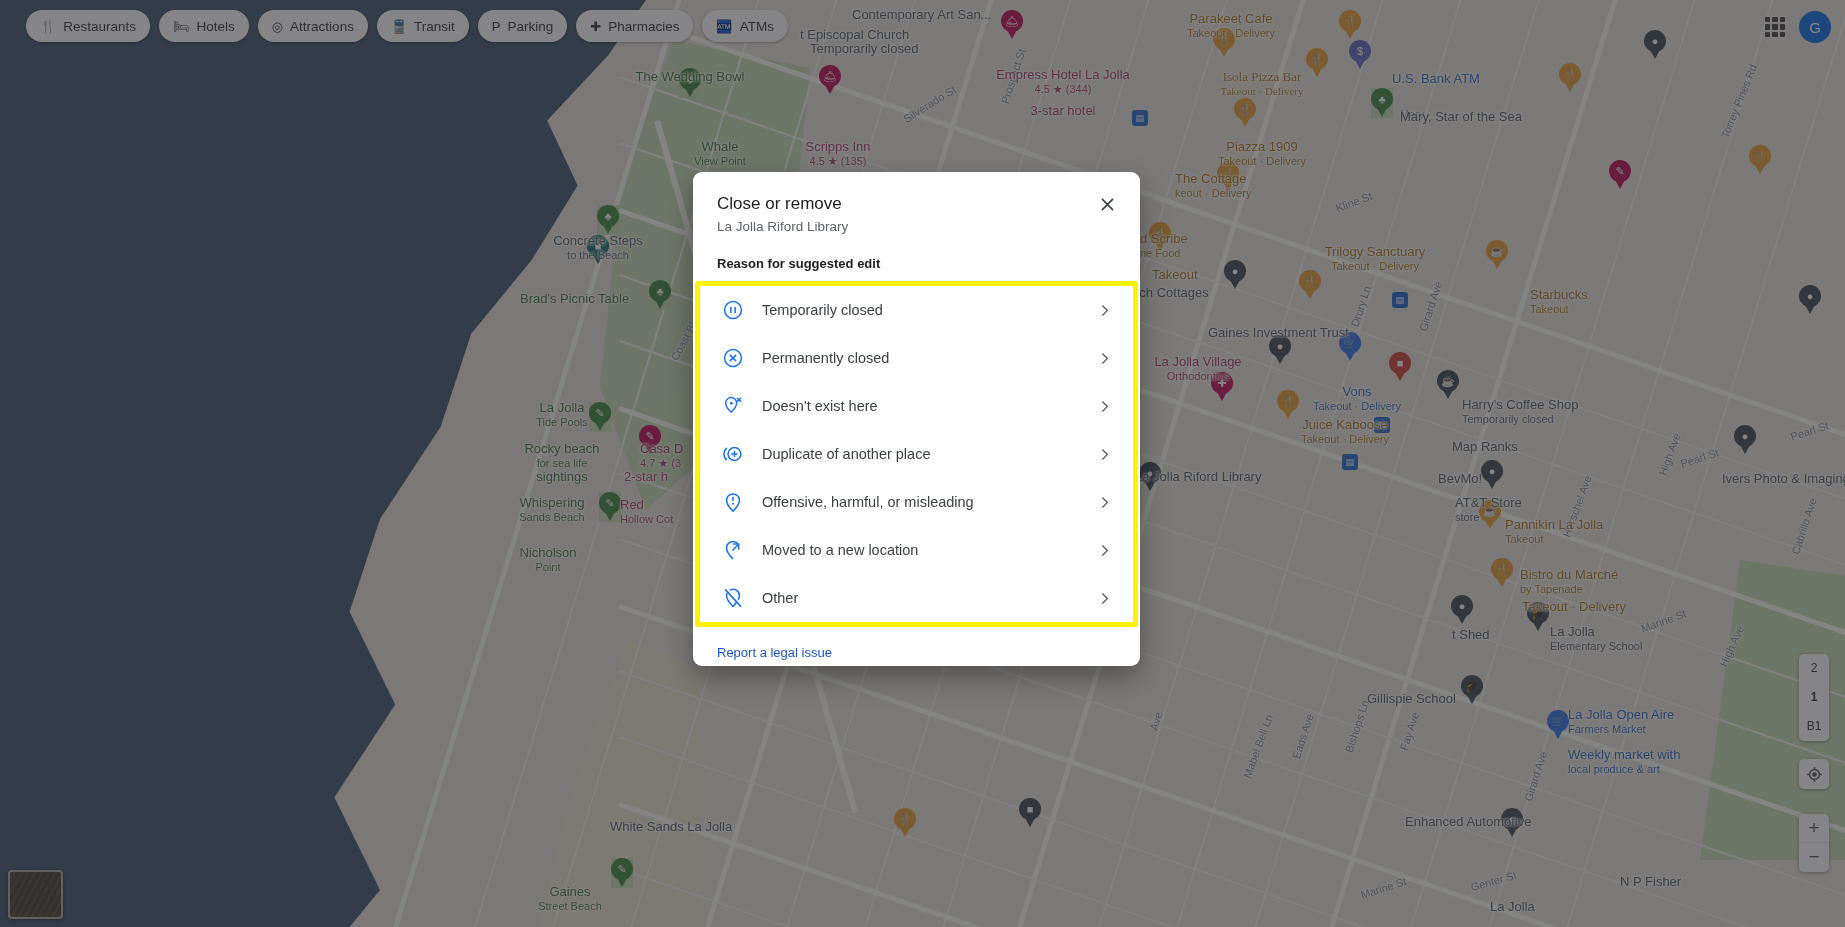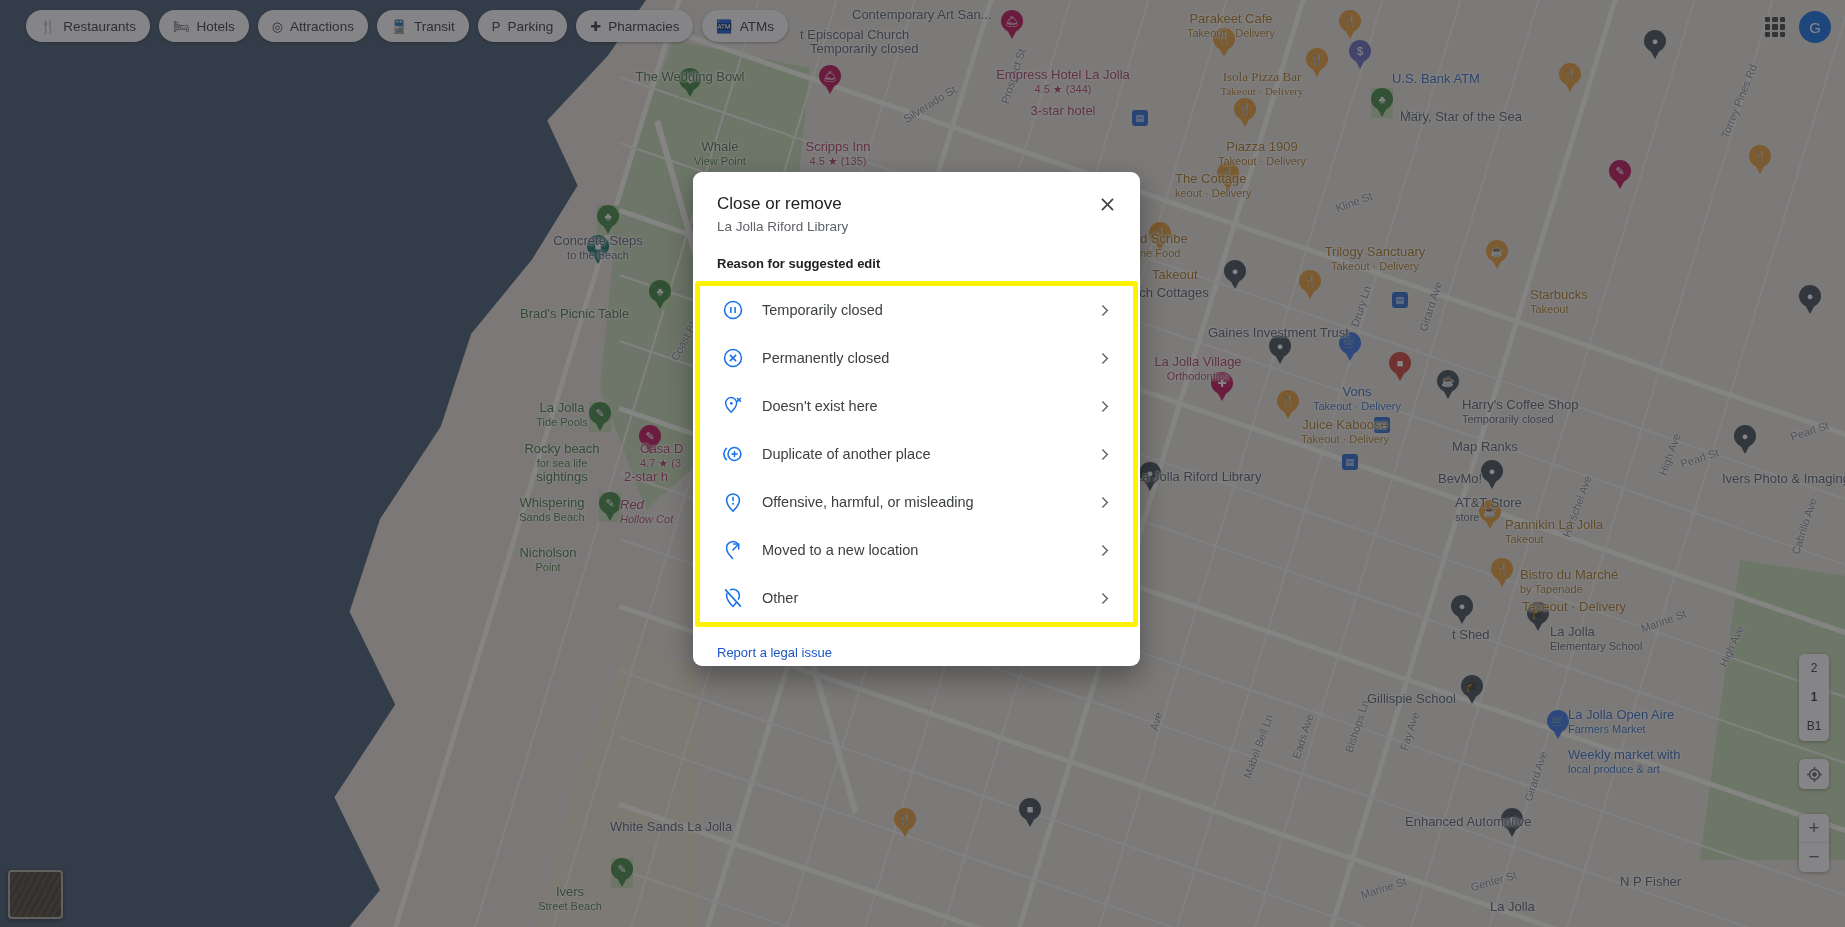--- a/index.html
+++ b/index.html
@@ -477,21 +477,21 @@
         <div class="sub">View Point</div>
       </div>
       <div class="maplabel hotel center" style="left: 838px; top: 140px;">
         <div>Scripps Inn</div>
         <div class="sub">4.5 ★ (135)</div>
       </div>
       <div class="maplabel center" style="left: 598px; top: 234px;">
         <div>Concrete Steps</div>
         <div class="sub">to the Beach</div>
       </div>
-      <div class="maplabel park-l" style="left: 520px; top: 292px; margin-top: 15px;">
+      <div class="maplabel park-l" style="left: 520px; top: 292px;">
         <div>Brad's Picnic Table</div>
       </div>
       <div class="maplabel park-l center" style="left: 562px; top: 401px;">
         <div>La Jolla</div>
         <div class="sub">Tide Pools</div>
       </div>
       <div class="maplabel park-l center" style="left: 562px; top: 442px;">
         <div>Rocky beach</div>
         <div class="sub">for sea life</div>
       </div>
@@ -506,29 +506,29 @@
         <div>Nicholson</div>
         <div class="sub">Point</div>
       </div>
       <div class="maplabel hotel" style="left: 640px; top: 442px;">
         <div>Casa D</div>
         <div class="sub">4.7 ★ (3</div>
       </div>
       <div class="maplabel hotel" style="left: 624px; top: 470px;">
         <div>2-star h</div>
       </div>
-      <div class="maplabel hotel" style="left: 620px; top: 498px; font-style: italic;">
+      <div class="maplabel hotel" style="left: 620px; top: 498px;">
         <div>Red</div>
         <div class="sub">Hollow Cot</div>
       </div>
       <div class="maplabel " style="left: 610px; top: 820px;">
         <div>White Sands La Jolla</div>
       </div>
       <div class="maplabel park-l center" style="left: 570px; top: 885px;">
-        <div>Ivers</div>
+        <div>Gaines</div>
         <div class="sub">Street Beach</div>
       </div>
       <div class="maplabel " style="left: 852px; top: 8px;">
         <div>Contemporary Art San...</div>
       </div>
       <div class="maplabel " style="left: 800px; top: 28px;">
         <div>t Episcopal Church</div>
       </div>
       <div class="maplabel " style="left: 810px; top: 42px;">
         <div>Temporarily closed</div>

